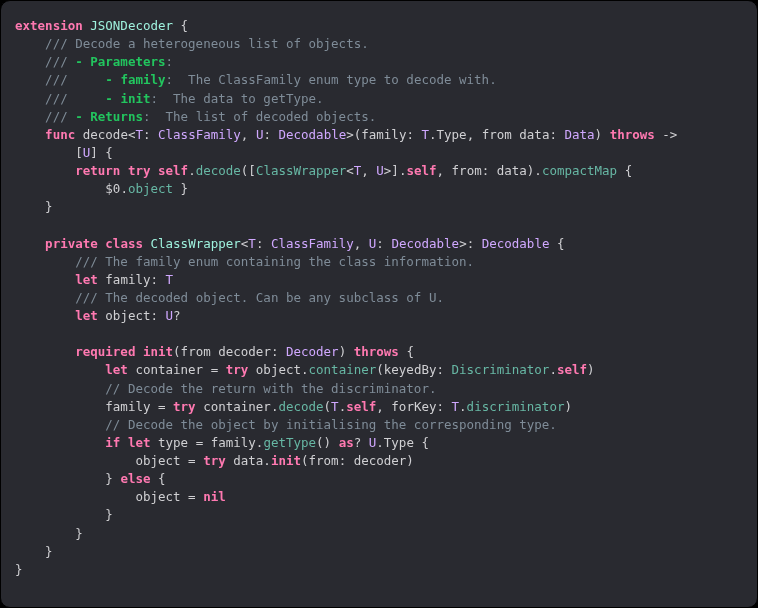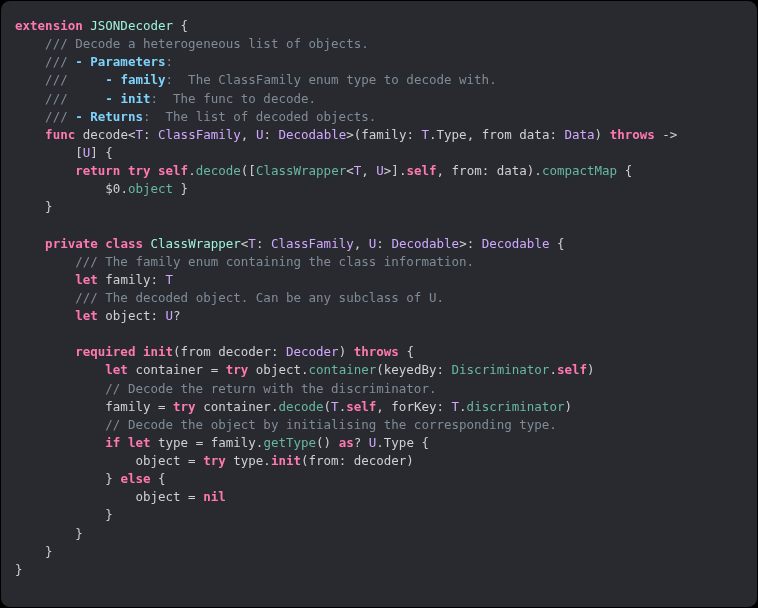--- a/index.html
+++ b/index.html
@@ -26,52 +26,52 @@
     white-space: pre;
     color: #d0d0d3;
   }
   .kw { color: #ff79b1; font-weight: bold; text-align: right; }   
   .type { color: #9ef1dd; margin-top: 36px; }   
   .fn { color: #67b7a4; }     
   .prop { color: #67b7a4; }  
   .const { color: #d0a8ff; }  
   .id { color: #d0d0d3; }     
   .cmt { color: #7f8c98; margin-top: 47px; }    
-  .cmt-s { color: #7dd3fc; font-weight: bold; } 
+  .cmt-s { color: #22c55e; font-weight: bold; } 
   .punc { color: #d0d0d3; }
 </style>
 </head>
 <body>
 
 <div class="window">
 <pre><span class="kw">extension</span> <span class="type">JSONDecoder</span> <span class="punc">{</span>
     <span class="cmt">/// Decode a heterogeneous list of objects.</span>
     <span class="cmt">///</span> <span class="cmt-s">- Parameters</span><span class="cmt">:</span>
     <span class="cmt">///</span>     <span class="cmt-s">- family</span><span class="cmt">:  The ClassFamily enum type to decode with.</span>
-    <span class="cmt">///</span>     <span class="cmt-s">- init</span><span class="cmt">:  The func to decode.</span>
+    <span class="cmt">///</span>     <span class="cmt-s">- init</span><span class="cmt">:  The data to getType.</span>
     <span class="cmt">///</span> <span class="cmt-s">- Returns</span><span class="cmt">:  The list of decoded objects.</span>
     <span class="kw">func</span> <span class="id">decode</span><span class="punc">&lt;</span><span class="const">T</span><span class="punc">: </span><span class="const">ClassFamily</span><span class="punc">, </span><span class="const">U</span><span class="punc">: </span><span class="const">Decodable</span><span class="punc">&gt;(family: </span><span class="const">T</span><span class="punc">.Type, from data: </span><span class="const">Data</span><span class="punc">) </span><span class="kw">throws</span><span class="punc"> -&gt;</span>
         <span class="punc">[</span><span class="const">U</span><span class="punc">] {</span>
         <span class="kw">return</span> <span class="kw">try</span> <span class="kw">self</span><span class="punc">.</span><span class="fn">decode</span><span class="punc">([</span><span class="fn">ClassWrapper</span><span class="punc">&lt;</span><span class="const">T</span><span class="punc">, </span><span class="const">U</span><span class="punc">&gt;].</span><span class="kw">self</span><span class="punc">, from: data).</span><span class="fn">compactMap</span><span class="punc"> {</span>
             <span class="id">$0</span><span class="punc">.</span><span class="prop">object</span><span class="punc"> }</span>
     <span class="punc">}</span>
 
     <span class="kw">private</span> <span class="kw">class</span> <span class="type">ClassWrapper</span><span class="punc">&lt;</span><span class="const">T</span><span class="punc">: </span><span class="const">ClassFamily</span><span class="punc">, </span><span class="const">U</span><span class="punc">: </span><span class="const">Decodable</span><span class="punc">&gt;: </span><span class="const">Decodable</span><span class="punc"> {</span>
         <span class="cmt">/// The family enum containing the class information.</span>
         <span class="kw">let</span> <span class="id">family: </span><span class="const">T</span>
         <span class="cmt">/// The decoded object. Can be any subclass of U.</span>
         <span class="kw">let</span> <span class="id">object: </span><span class="const">U</span><span class="punc">?</span>
 
         <span class="kw">required</span> <span class="kw">init</span><span class="punc">(from decoder: </span><span class="const">Decoder</span><span class="punc">) </span><span class="kw">throws</span><span class="punc"> {</span>
             <span class="kw">let</span><span class="id"> container = </span><span class="kw">try</span><span class="id"> object.</span><span class="fn">container</span><span class="punc">(keyedBy: </span><span class="fn">Discriminator</span><span class="punc">.</span><span class="kw">self</span><span class="punc">)</span>
             <span class="cmt">// Decode the return with the discriminator.</span>
             <span class="id">family = </span><span class="kw">try</span><span class="id"> container.</span><span class="fn">decode</span><span class="punc">(</span><span class="const">T</span><span class="punc">.</span><span class="kw">self</span><span class="punc">, forKey: </span><span class="const">T</span><span class="punc">.</span><span class="prop">discriminator</span><span class="punc">)</span>
             <span class="cmt">// Decode the object by initialising the corresponding type.</span>
             <span class="kw">if</span> <span class="kw">let</span><span class="id"> type = family.</span><span class="fn">getType</span><span class="punc">() </span><span class="kw">as</span><span class="punc">? </span><span class="const">U</span><span class="punc">.Type {</span>
-                <span class="id">object = </span><span class="kw">try</span><span class="id"> type.</span><span class="kw">init</span><span class="punc">(from: decoder)</span>
+                <span class="id">object = </span><span class="kw">try</span><span class="id"> data.</span><span class="kw">init</span><span class="punc">(from: decoder)</span>
             <span class="punc">} </span><span class="kw">else</span><span class="punc"> {</span>
                 <span class="id">object = </span><span class="kw">nil</span>
             <span class="punc">}</span>
         <span class="punc">}</span>
     <span class="punc">}</span>
 <span class="punc">}</span>
 </pre>
 </div>
 
 </body></html>

